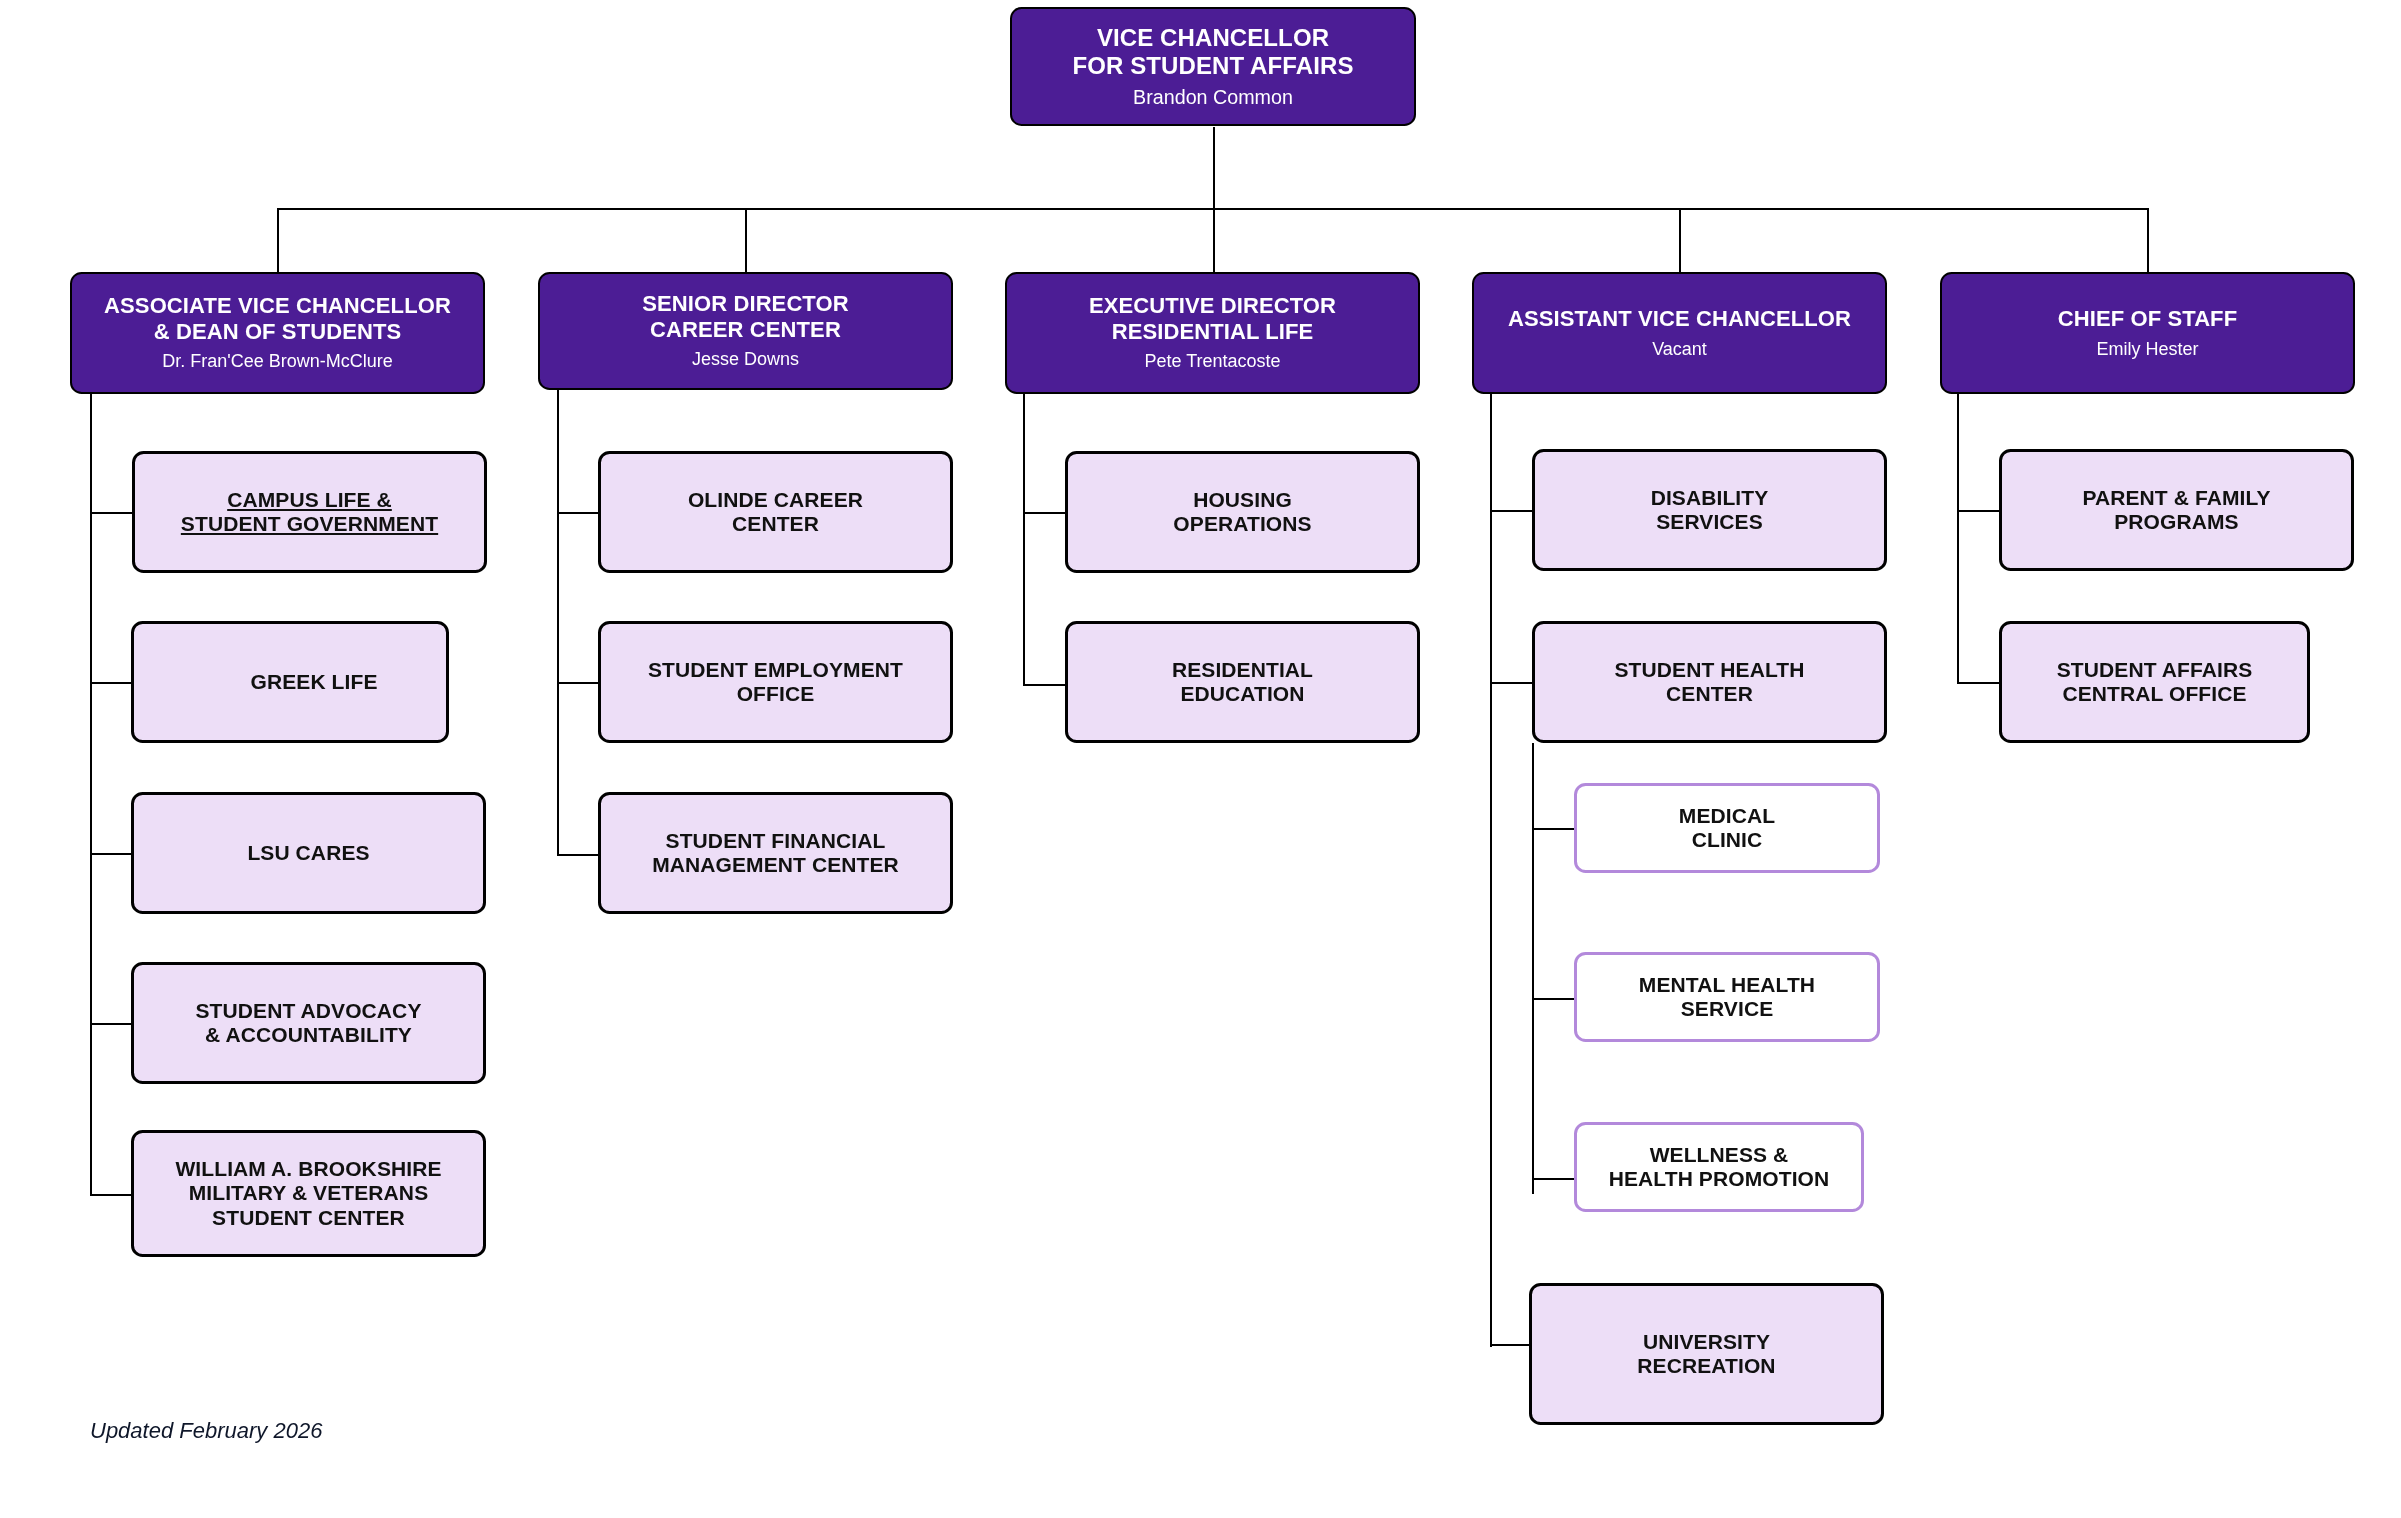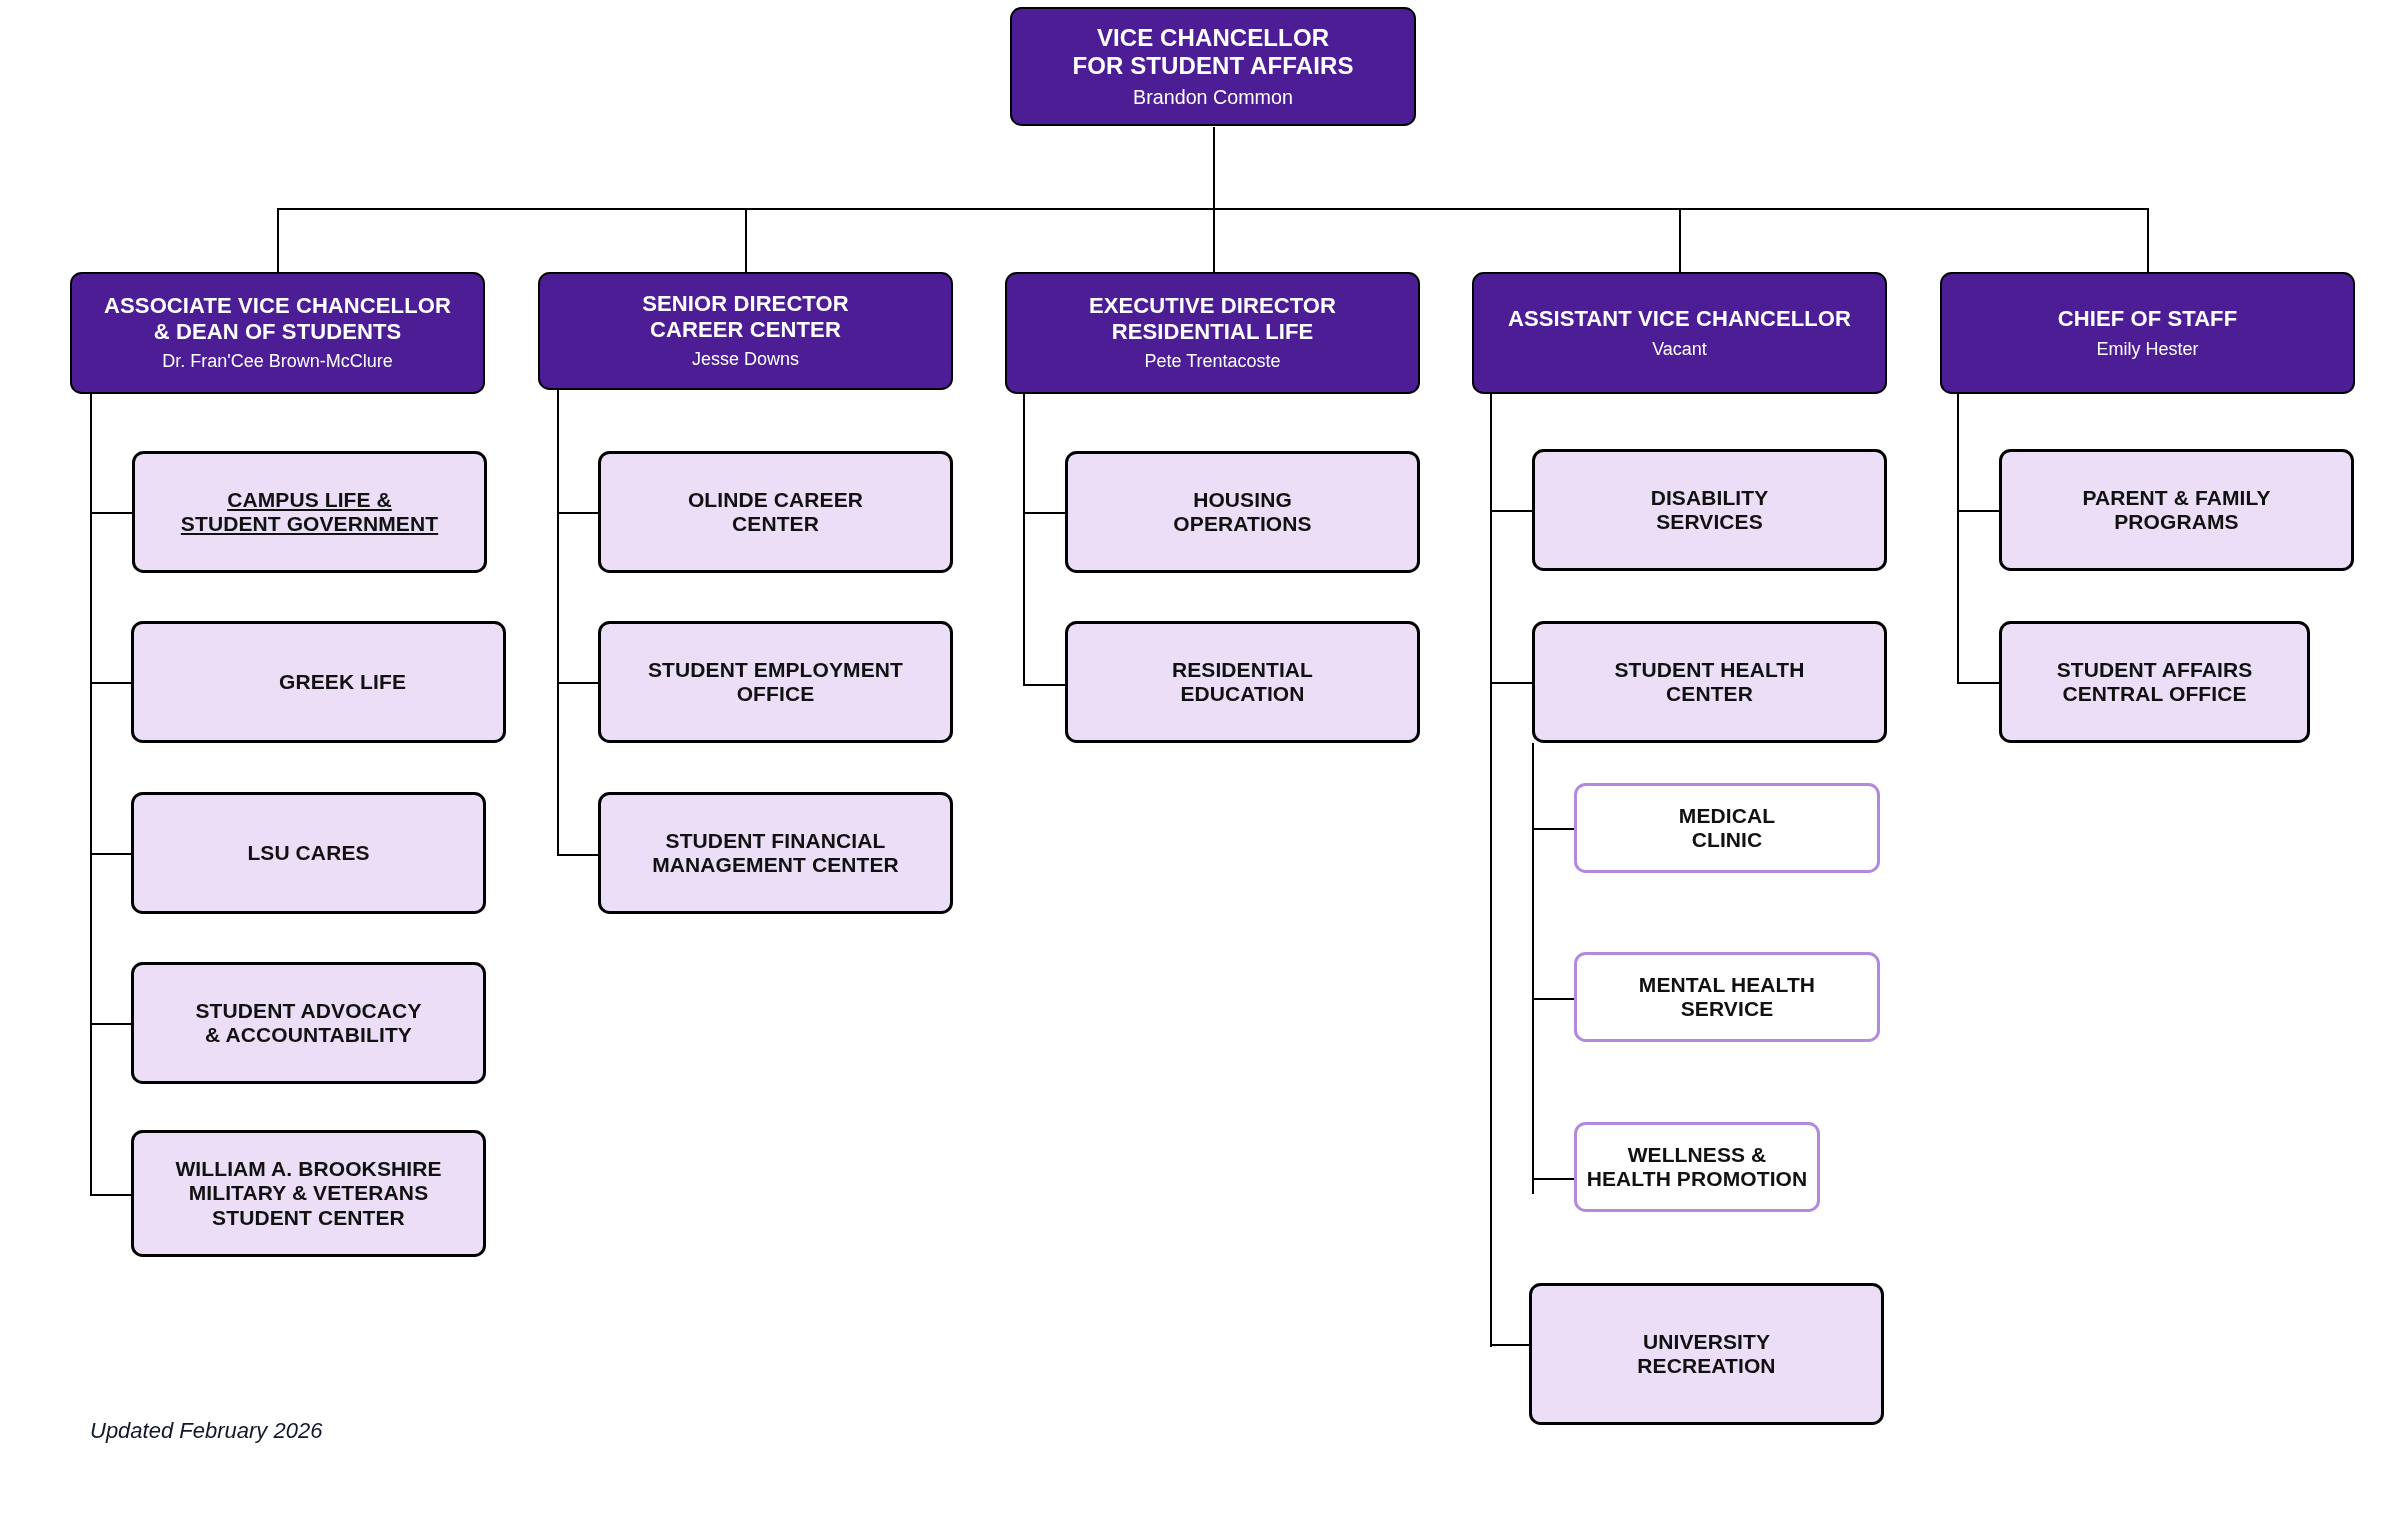--- a/index.html
+++ b/index.html
@@ -138,21 +138,21 @@
   <div class="conn conn-h" style="left:90px; top:512px; width:42px;"></div>
   <div class="conn conn-h" style="left:90px; top:682px; width:42px;"></div>
   <div class="conn conn-h" style="left:90px; top:853px; width:42px;"></div>
   <div class="conn conn-h" style="left:90px; top:1023px; width:42px;"></div>
   <div class="conn conn-h" style="left:90px; top:1194px; width:42px;"></div>
 
   <div class="node node-l3" style="left:132px; top:451px; width:355px; height:122px;text-decoration:underline;">
     <div class="node-title">CAMPUS LIFE &amp;
 STUDENT GOVERNMENT</div>
   </div>
-  <div class="node node-l3" style="left:131px; top:621px; width:375px; height:122px;padding-left:48px;">
+  <div class="node node-l3" style="left:131px; top:621px; width:318px; height:122px;padding-left:48px;">
     <div class="node-title">GREEK LIFE</div>
   </div>
   <div class="node node-l3" style="left:131px; top:792px; width:355px; height:122px;">
     <div class="node-title">LSU CARES</div>
   </div>
   <div class="node node-l3" style="left:131px; top:962px; width:355px; height:122px;">
     <div class="node-title">STUDENT ADVOCACY
 &amp; ACCOUNTABILITY</div>
   </div>
   <div class="node node-l3" style="left:131px; top:1130px; width:355px; height:127px;">
@@ -216,21 +216,21 @@
   <div class="conn conn-h" style="left:1532px; top:1178px; width:44px;"></div>
 
   <div class="node node-l4" style="left:1574px; top:783px; width:306px; height:90px;">
     <div class="node-title">MEDICAL
 CLINIC</div>
   </div>
   <div class="node node-l4" style="left:1574px; top:952px; width:306px; height:90px;">
     <div class="node-title">MENTAL HEALTH
 SERVICE</div>
   </div>
-  <div class="node node-l4" style="left:1574px; top:1122px; width:246px; height:90px;">
+  <div class="node node-l4" style="left:1574px; top:1122px; width:290px; height:90px;">
     <div class="node-title">WELLNESS &amp;
 HEALTH PROMOTION</div>
   </div>
 
   <div class="conn conn-v" style="left:1957px; top:393px; height:291px;"></div>
   <div class="conn conn-h" style="left:1957px; top:510px; width:42px;"></div>
   <div class="conn conn-h" style="left:1957px; top:682px; width:42px;"></div>
 
   <div class="node node-l3" style="left:1999px; top:449px; width:355px; height:122px;">
     <div class="node-title">PARENT &amp; FAMILY

